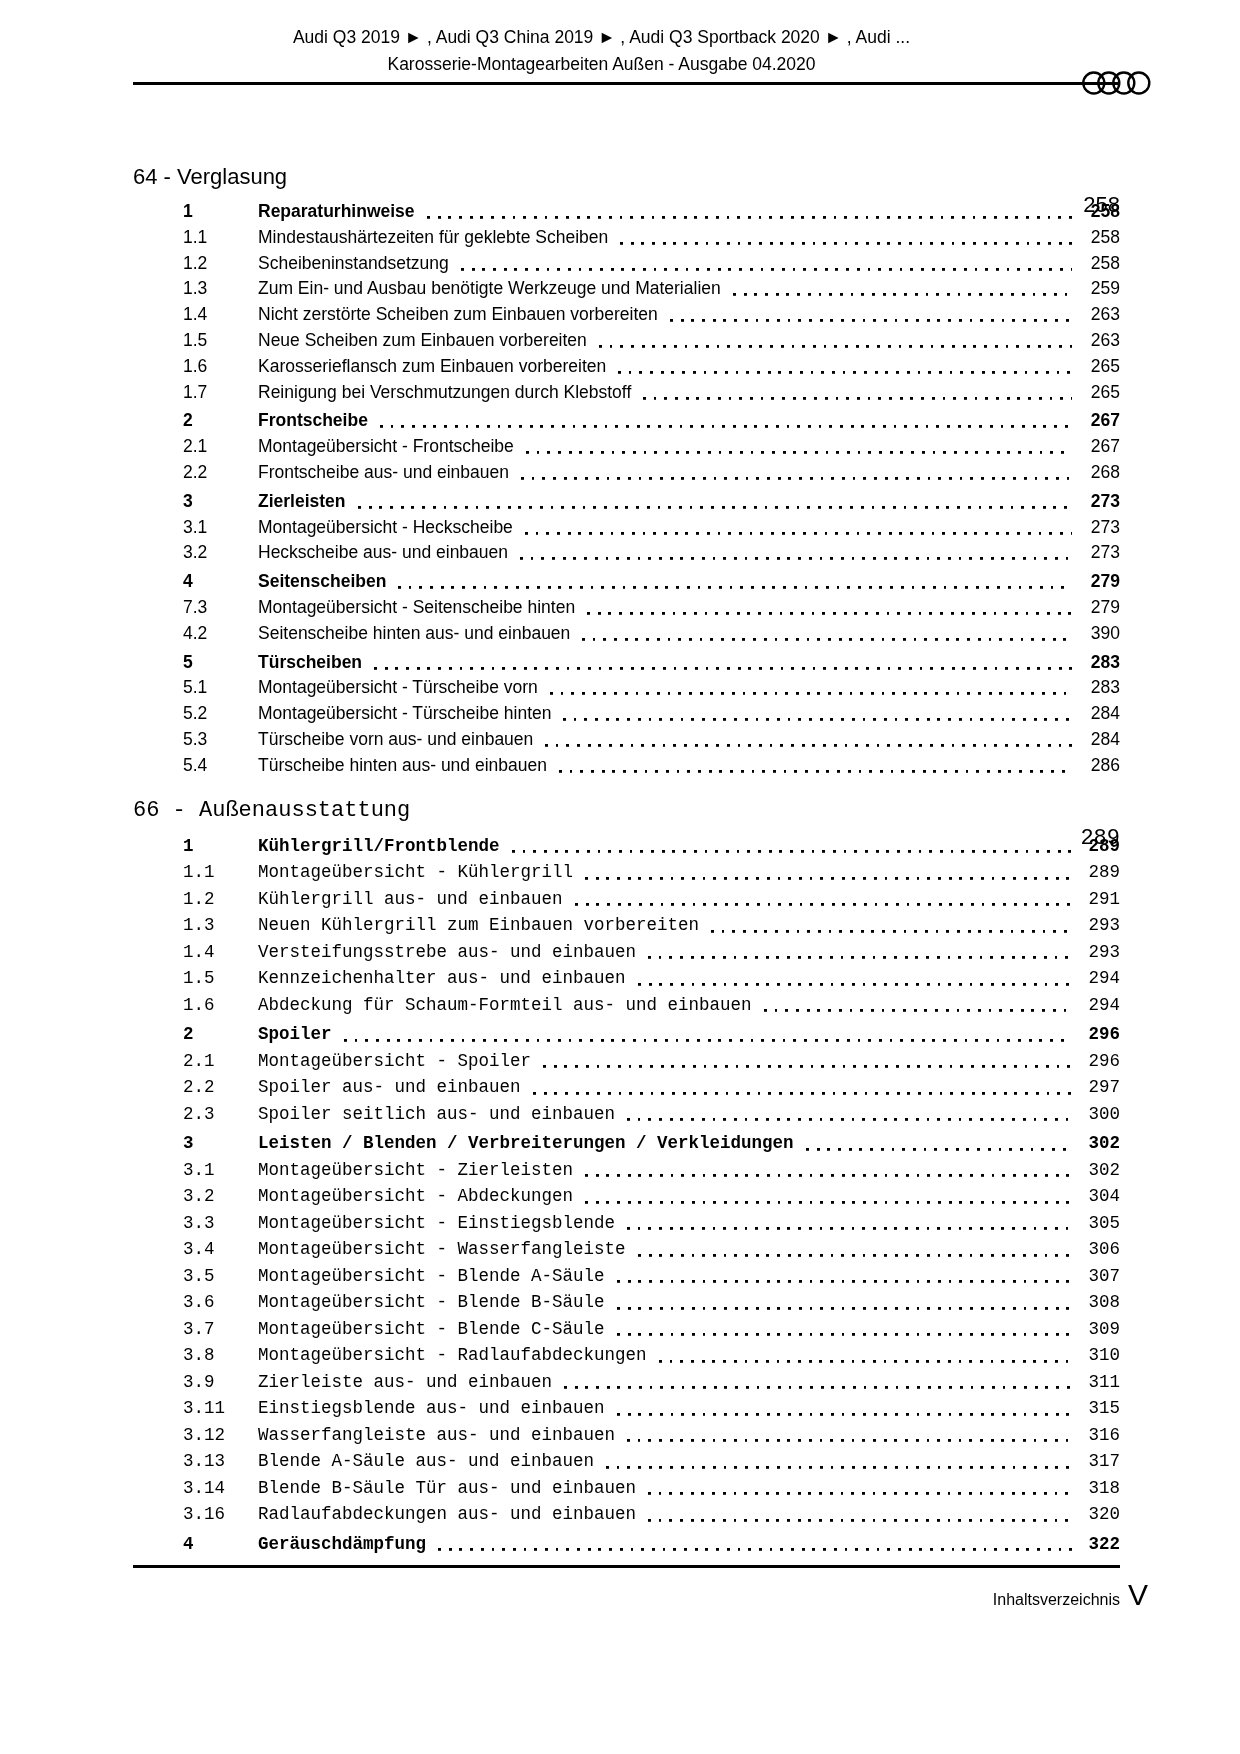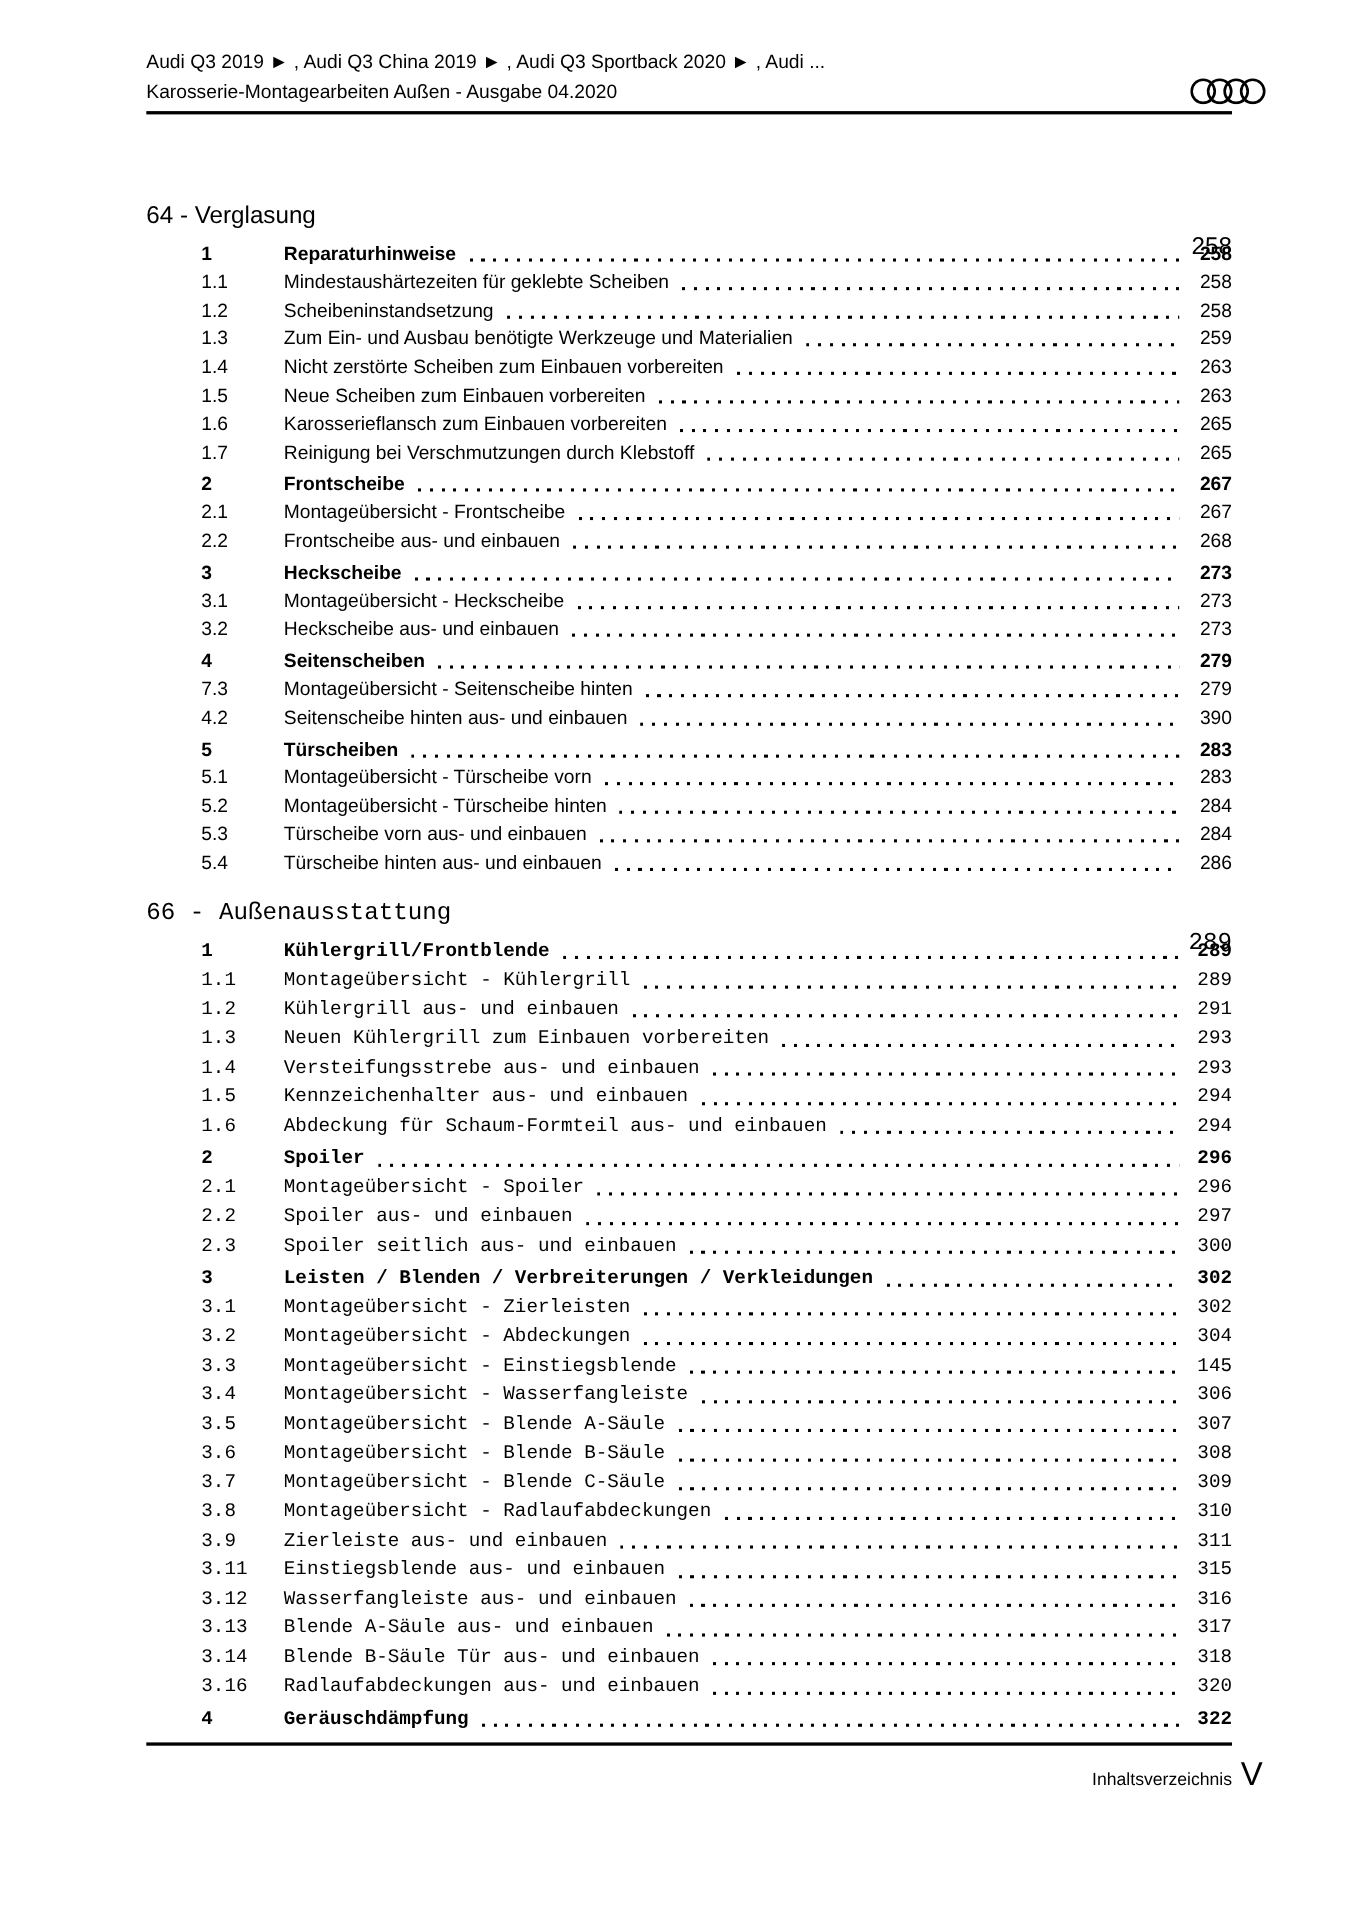--- a/index.html
+++ b/index.html
@@ -16,22 +16,22 @@
     color: #000000;
     -webkit-font-smoothing: antialiased;
   }
   .content {
     margin-left: 133px;
     width: 987px;
     position: relative;
   }
   
   .header-text {
-    padding-top: 43px;
-    text-align: left;
+    padding-top: 24px;
+    text-align: center;
     padding-right: 50px;
     font-size: 17.5px;
     line-height: 27px;
     white-space: nowrap;
   }
   .audi-rings {
     position: absolute;
     left: 1082px;
     top: 71px;
   }
@@ -206,21 +206,21 @@
           <span class="pagenum">267</span>
         </div>
         <div class="row">
           <span class="num">2.2</span>
           <span class="title">Frontscheibe aus- und einbauen</span>
           <div class="leader"></div>
           <span class="pagenum">268</span>
         </div>
         <div class="row bold">
           <span class="num">3</span>
-          <span class="title">Heckscheibe</span>
+          <span class="title">Zierleisten</span>
           <div class="leader"></div>
           <span class="pagenum">273</span>
         </div>
         <div class="row">
           <span class="num">3.1</span>
           <span class="title">Montageübersicht - Heckscheibe</span>
           <div class="leader"></div>
           <span class="pagenum">273</span>
         </div>
         <div class="row">
@@ -365,21 +365,21 @@
         <div class="row">
           <span class="num">3.2</span>
           <span class="title">Montageübersicht - Abdeckungen</span>
           <div class="leader"></div>
           <span class="pagenum">304</span>
         </div>
         <div class="row">
           <span class="num">3.3</span>
           <span class="title">Montageübersicht - Einstiegsblende</span>
           <div class="leader"></div>
-          <span class="pagenum">145</span>
+          <span class="pagenum">305</span>
         </div>
         <div class="row">
           <span class="num">3.4</span>
           <span class="title">Montageübersicht - Wasserfangleiste</span>
           <div class="leader"></div>
           <span class="pagenum">306</span>
         </div>
         <div class="row">
           <span class="num">3.5</span>
           <span class="title">Montageübersicht - Blende A-Säule</span>

